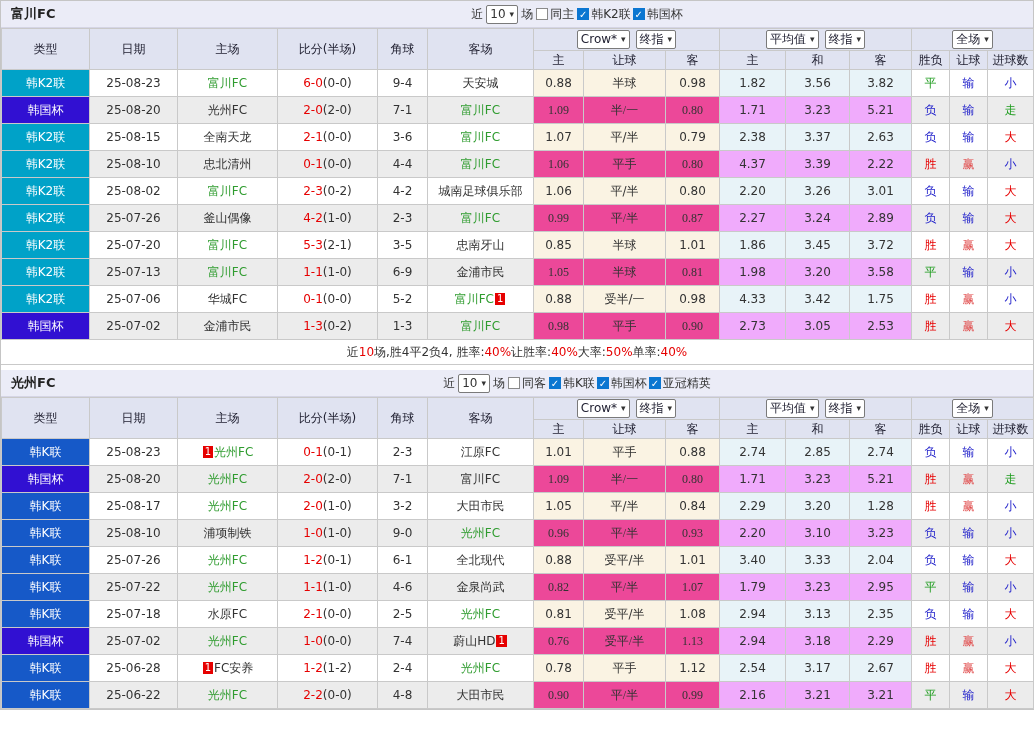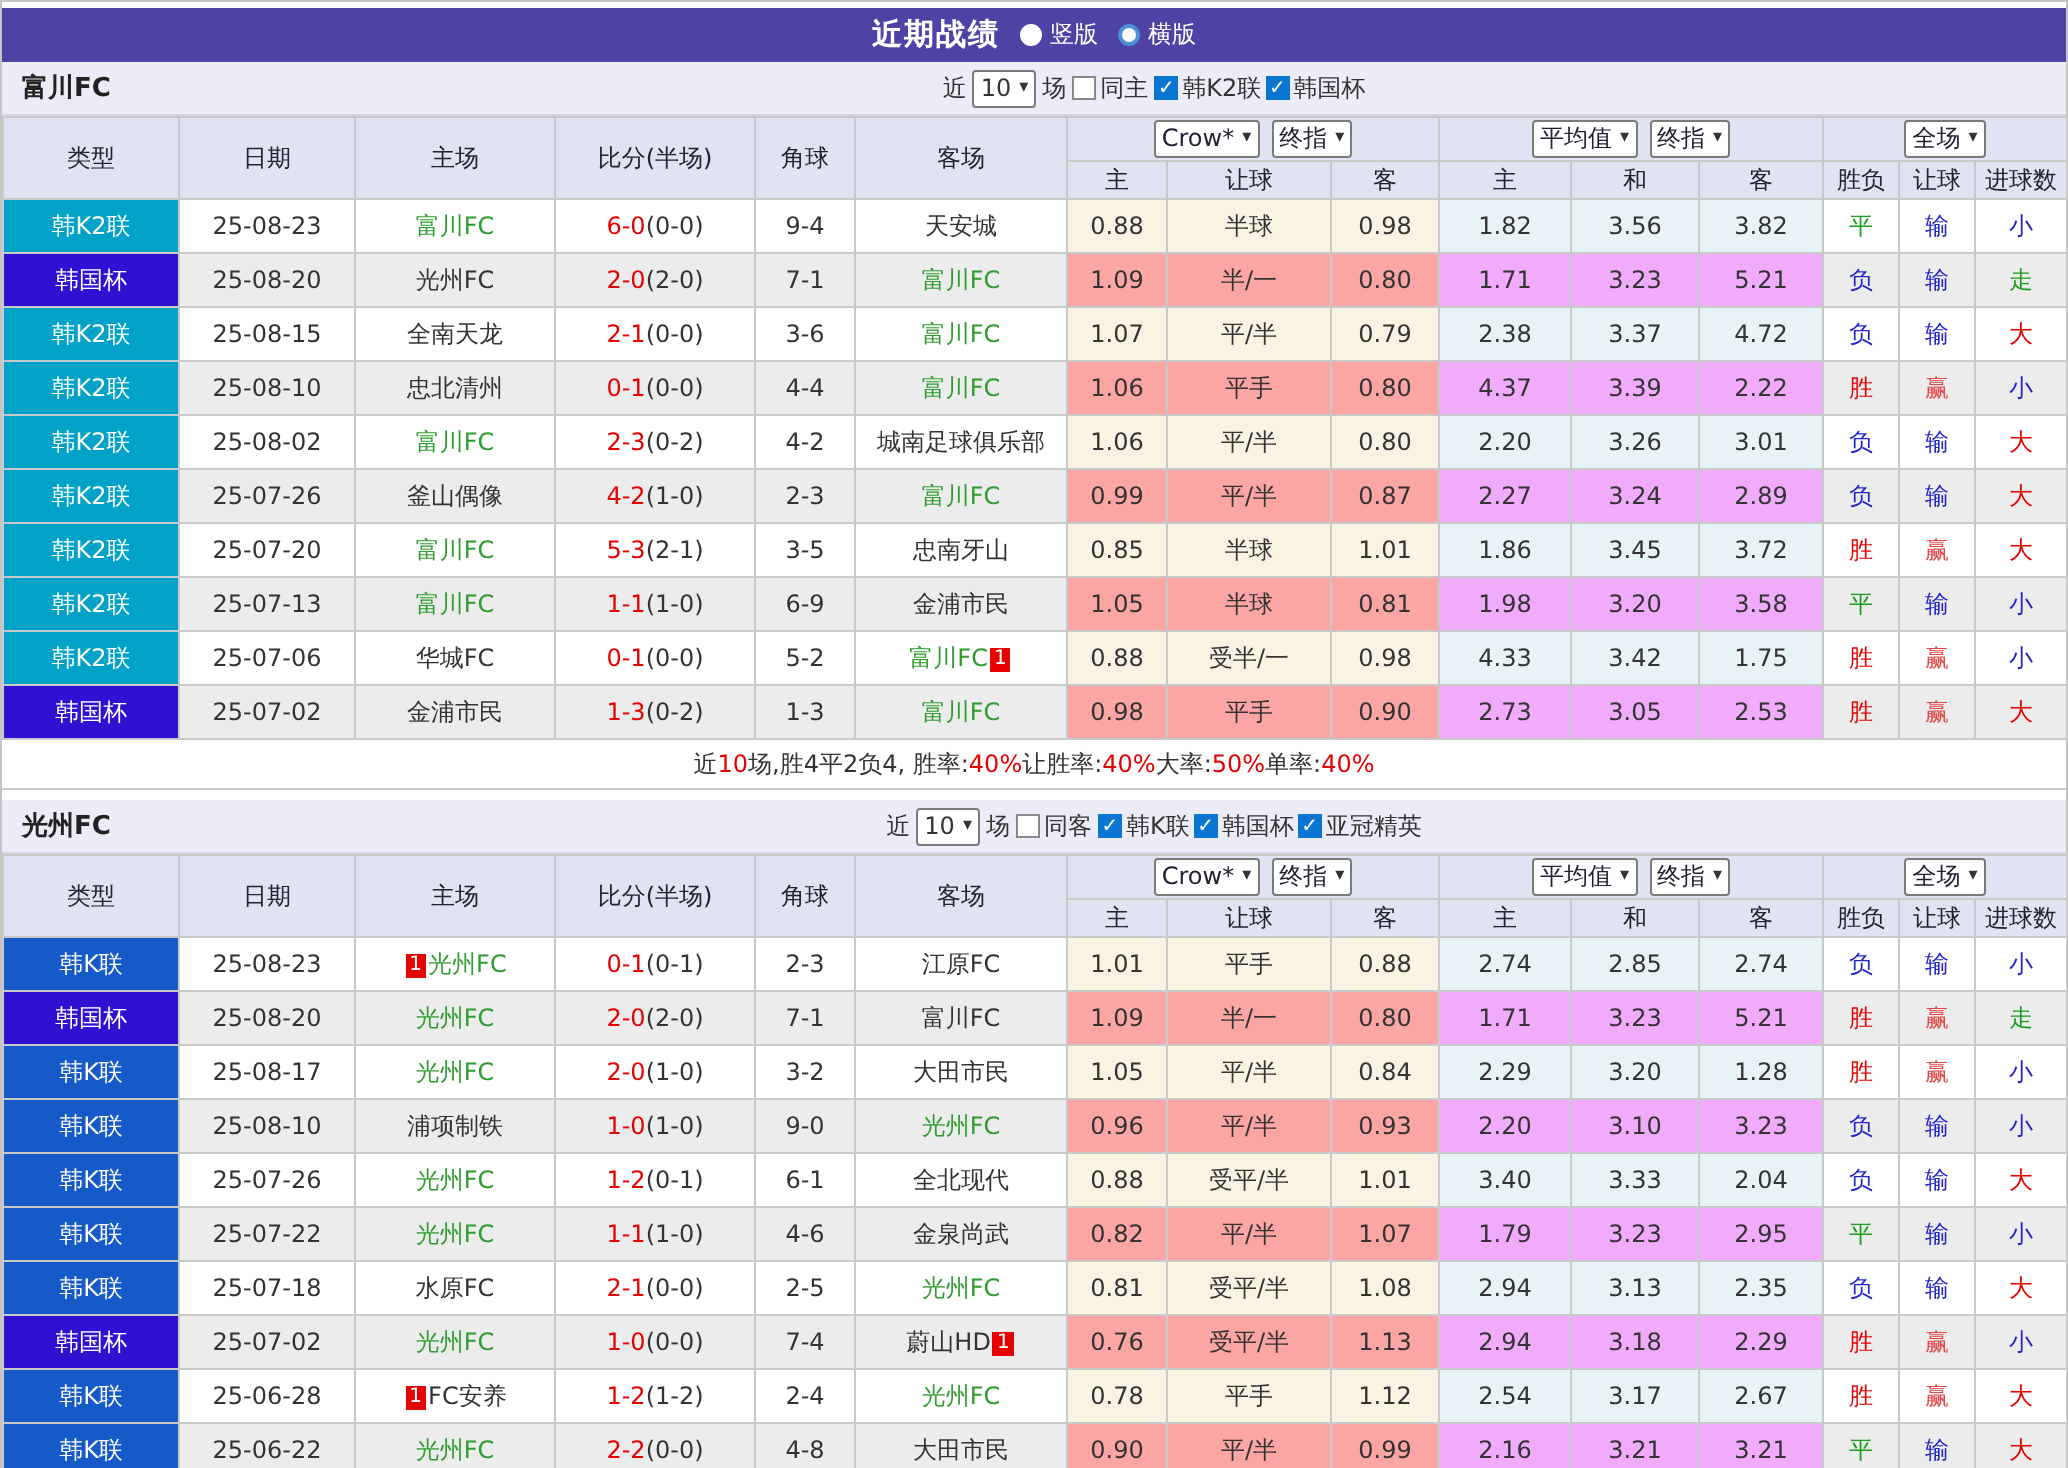--- a/index.html
+++ b/index.html
@@ -20,45 +20,34 @@
   .chk.checked{background:#0b76d1;border-color:#0b76d1;}
   table{border-collapse:collapse;table-layout:fixed;width:1032px;}
   td,th{border:1px solid #c9c9c9;text-align:center;padding:0;overflow:hidden;white-space:nowrap;}
   thead th{background:#e0e3f1;font-weight:normal;color:#223;}
   .hrowA th{height:21px;}
   .hrowB th{height:18px;}
   tbody td{height:26px;}
   tr.r-even td{background:#ececec;}
   tr.r-odd td{background:#ffffff;}
   tr.r-odd td.odds{background:#faf3e3;}
-  tr.r-even td.odds{background:#fca5a5;}
+  tr.r-even td.odds{background:#ec4899;font-family:Liberation Serif, serif;}
   tr.r-odd td.avg{background:#e8f3f8;}
   tr.r-even td.avg{background:#f0abfc;}
   .half{color:#333;}
   .badge{display:inline-block;color:#fff;font-size:10px;line-height:12px;padding:0 2px;margin:0 1px;vertical-align:1px;}
   .summary{height:24px;display:flex;align-items:center;justify-content:center;border-top:0;background:#fff;border-bottom:1px solid #c9c9c9;}
   .gap{height:5px;background:#fff;}
   .hdd{display:inline-flex;gap:6px;align-items:center;justify-content:flex-end;}
 </style>
 </head>
 <body>
 
 <div class="page">
 
-  <div class="topbar">
-    <span class="title">近期战绩</span>
-    <span class="radio-wrap">
-      <span class="radio on"></span>
-      <span>竖版</span>
-    </span>
-    <span class="radio-wrap">
-      <span class="radio"></span>
-      <span>横版</span>
-    </span>
-  </div>
 
   <div class="sec-title">
     <span class="team-name">富川FC</span>
     <span class="filterbar">
       <span>近</span>
       <span class="sel">
         <span>10</span>
         <span class="arr">▾</span>
       </span>
       <span>场</span>
@@ -188,21 +177,21 @@
           <td>25-08-15</td>
           <td><span>全南天龙</span></td>
           <td><span style="color: rgb(230, 0, 0);">2-1</span><span class="half">(0-0)</span></td>
           <td>3-6</td>
           <td><span style="color: rgb(47, 156, 47);">富川FC</span></td>
           <td class="odds">1.07</td>
           <td class="odds">平/半</td>
           <td class="odds">0.79</td>
           <td class="avg">2.38</td>
           <td class="avg">3.37</td>
-          <td class="avg">4.72</td>
+          <td class="avg">2.63</td>
           <td style="color: rgb(35, 35, 203);">负</td>
           <td style="color: rgb(35, 35, 203);">输</td>
           <td style="color: rgb(230, 0, 0);">大</td>
         </tr>
         <tr class="r-even">
           <td style="background: rgb(0, 162, 200); color: rgb(255, 255, 255);">韩K2联</td>
           <td>25-08-10</td>
           <td><span>忠北清州</span></td>
           <td><span style="color: rgb(230, 0, 0);">0-1</span><span class="half">(0-0)</span></td>
           <td>4-4</td>

